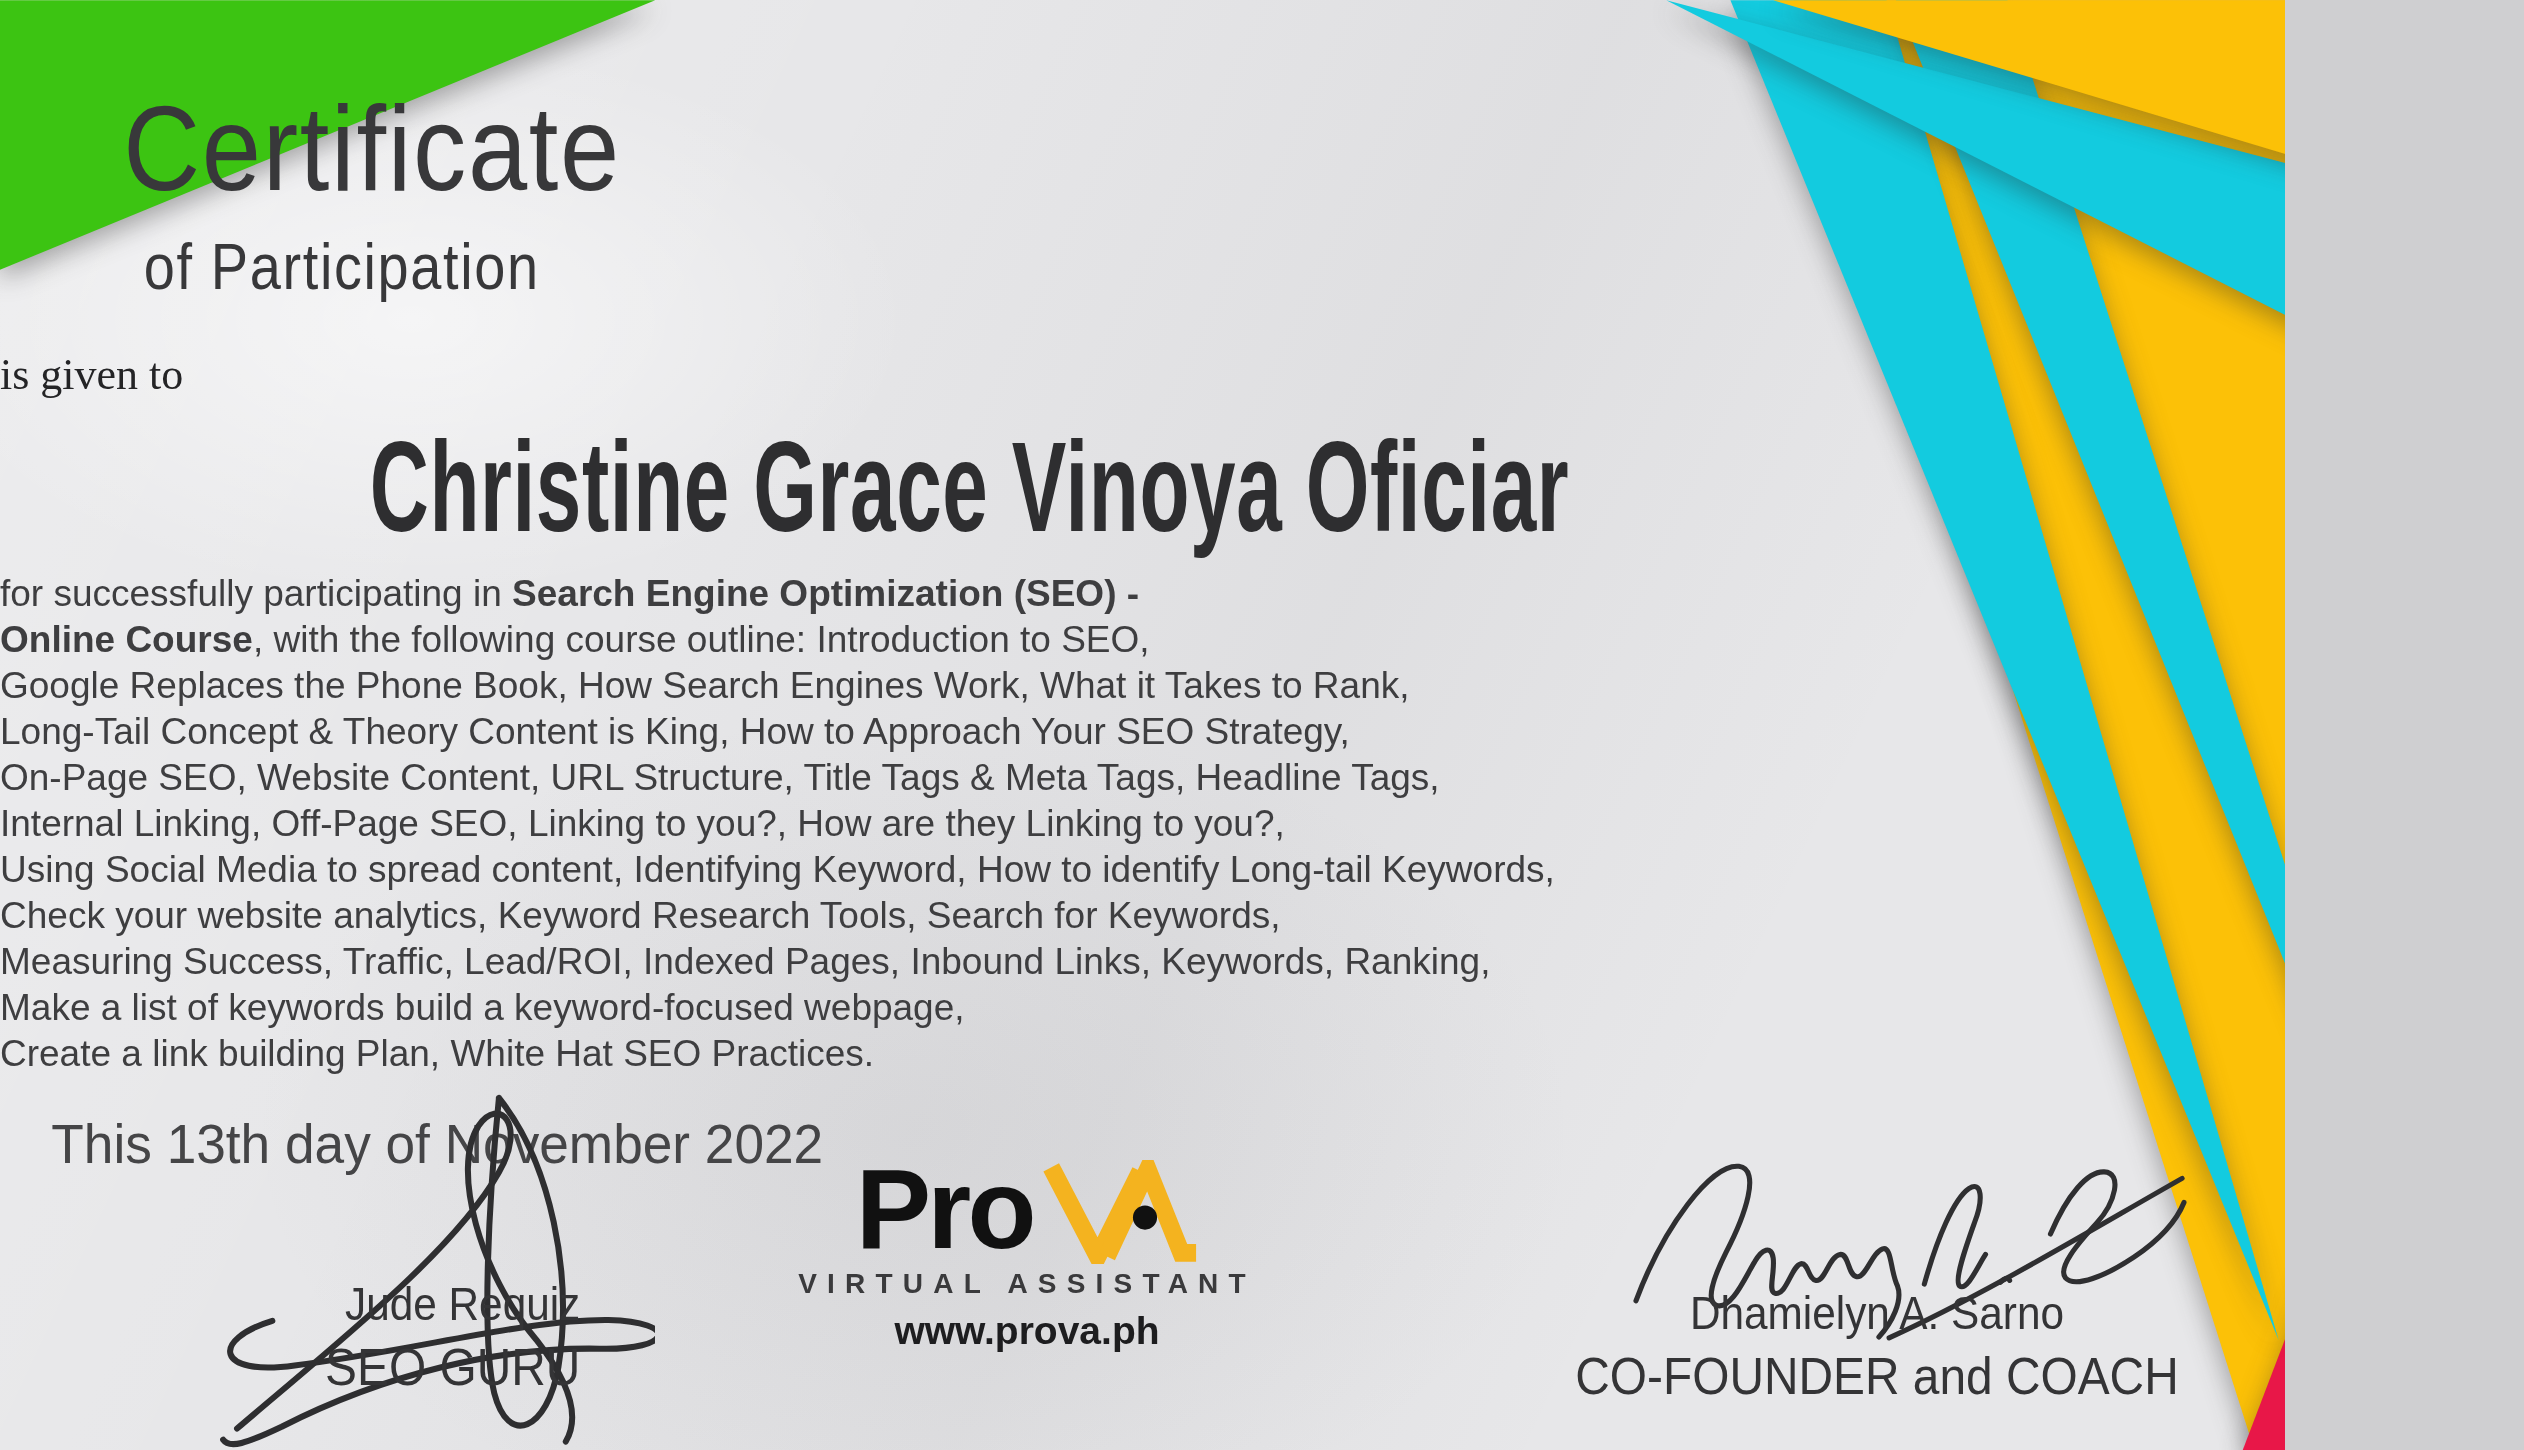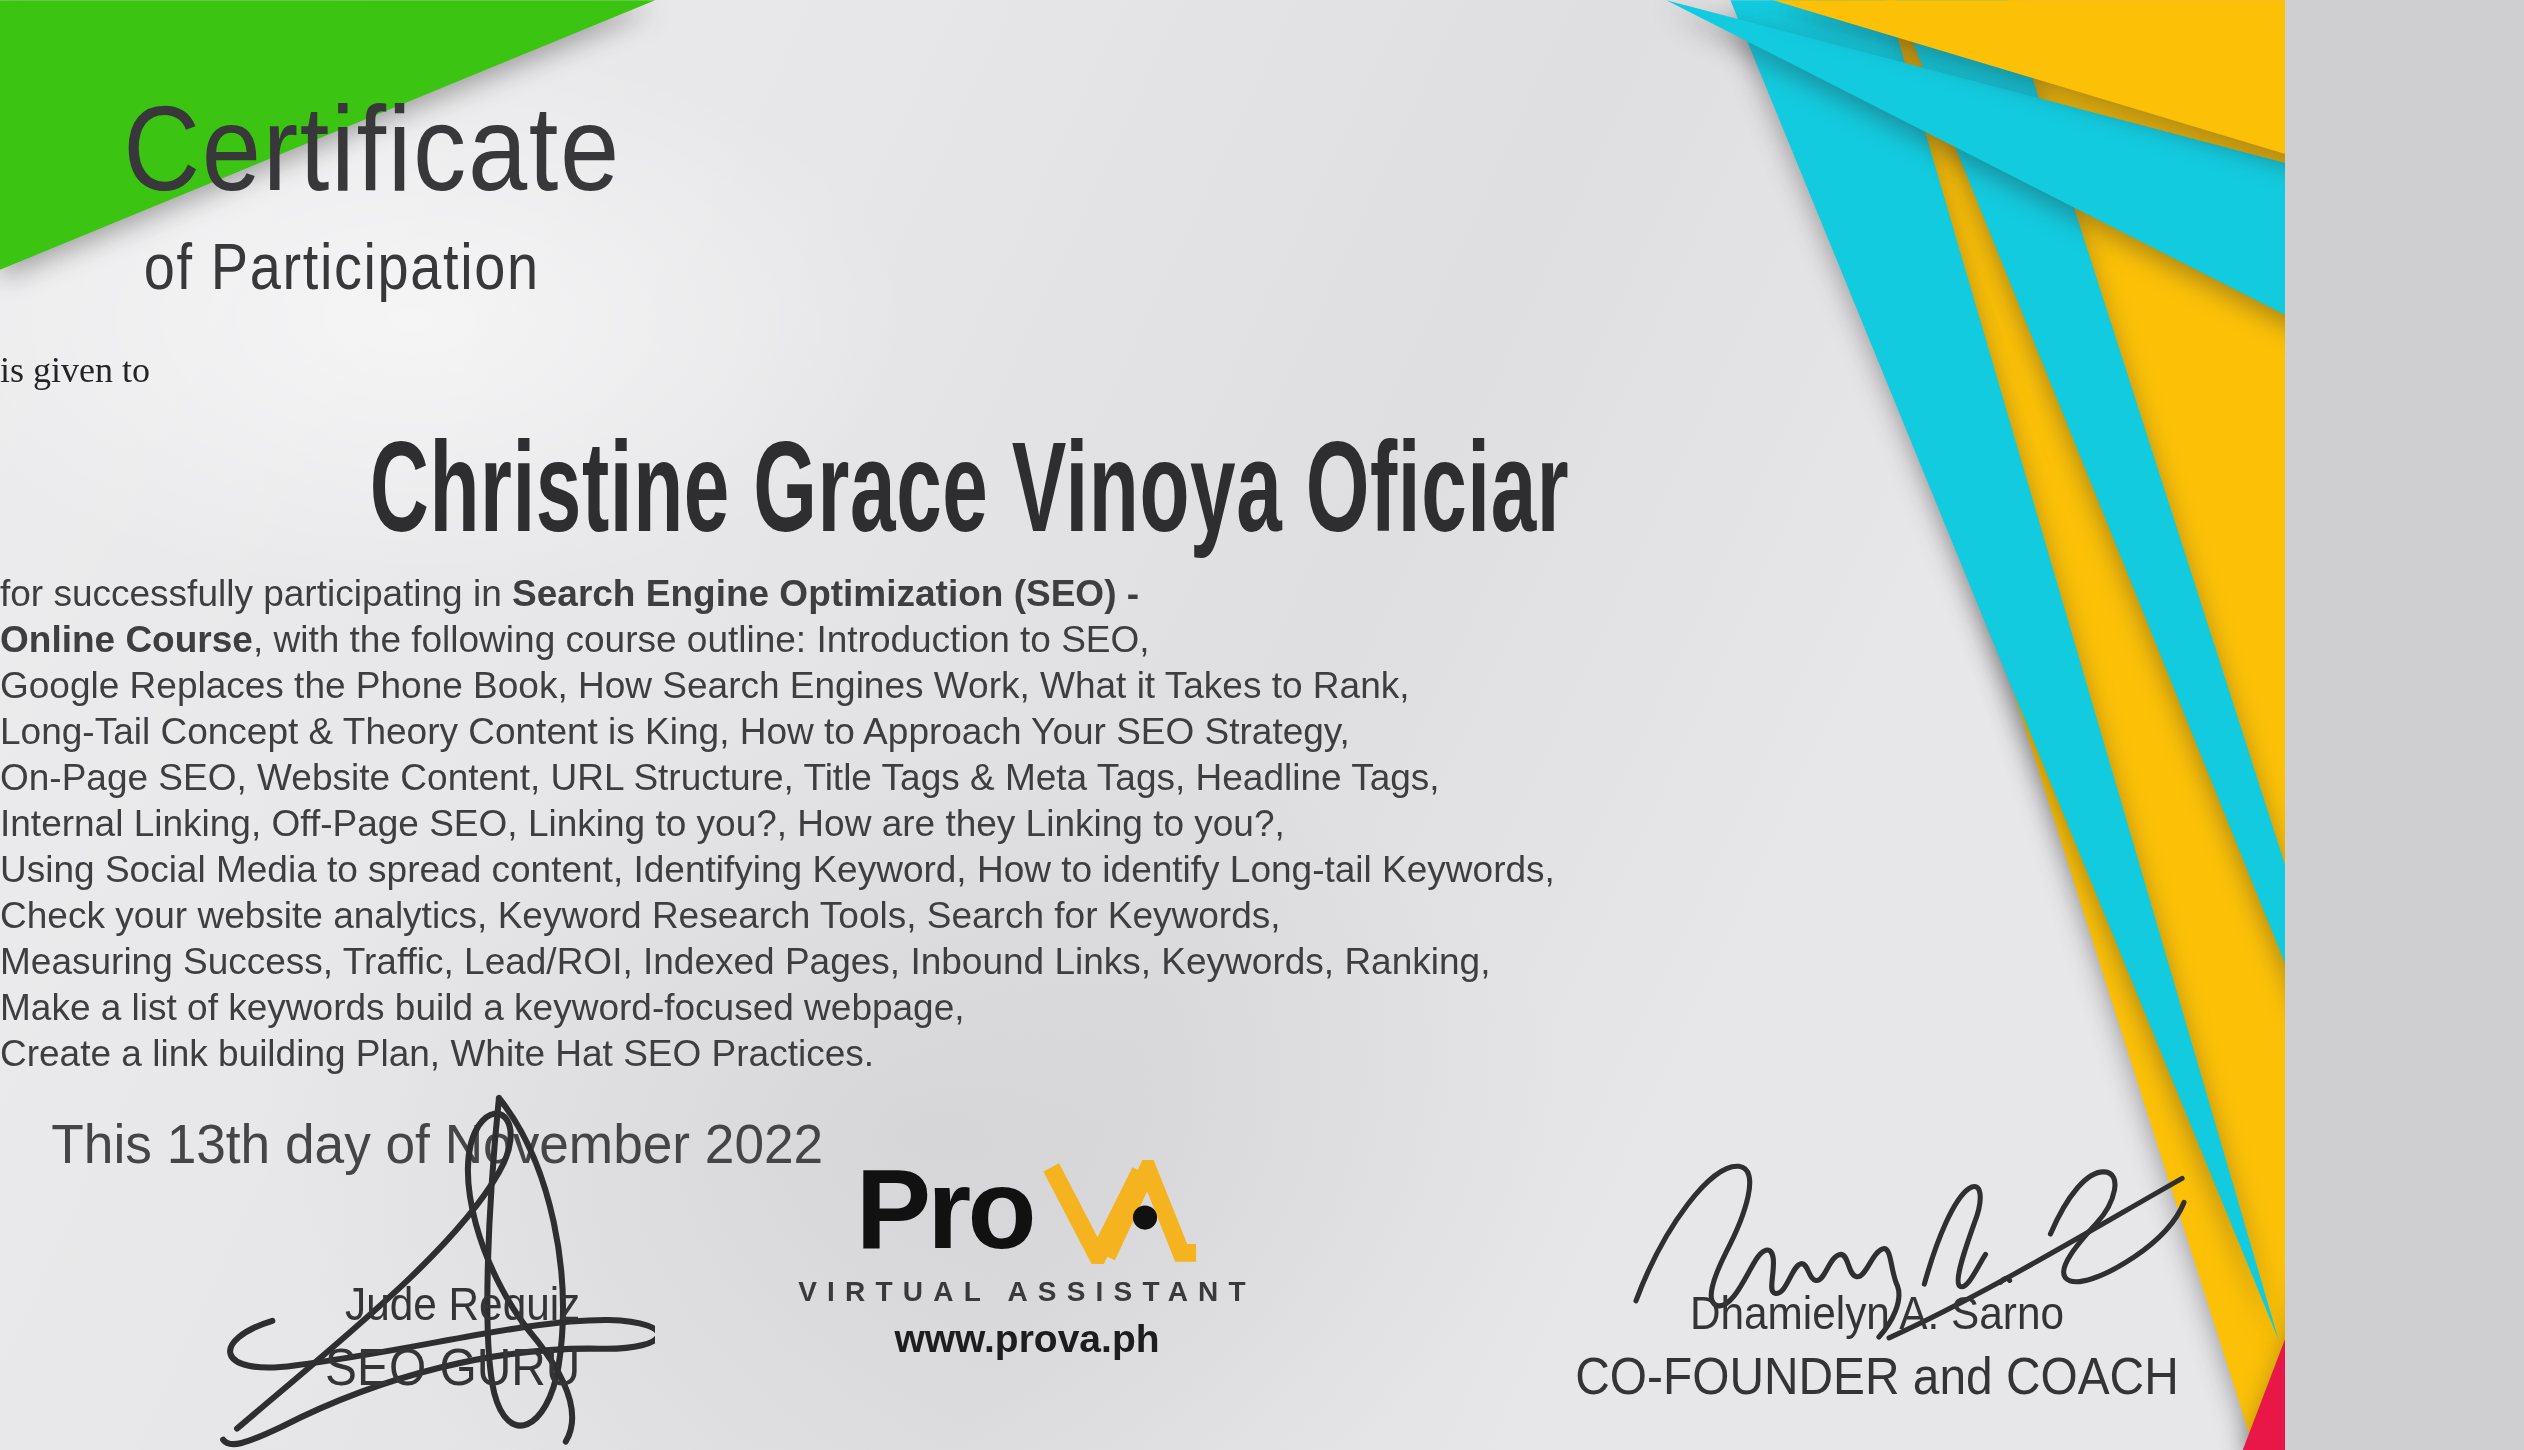--- a/index.html
+++ b/index.html
@@ -9,36 +9,36 @@
   .texture{position:absolute;inset:0;pointer-events:none;
     background:
       radial-gradient(836px 465px at 18% 22%, rgba(255,255,255,.55), rgba(255,255,255,0) 60%),
       radial-gradient(1022px 650px at 40% 78%, rgba(120,120,125,.10), rgba(120,120,125,0) 65%),
       linear-gradient(115deg, rgba(255,255,255,.25) 0%, rgba(255,255,255,0) 30%, rgba(90,90,95,.06) 55%, rgba(255,255,255,0) 75%);
   }
   svg.deco{position:absolute;inset:0;}
   .sheet{filter:drop-shadow(0 10px 14px rgba(40,40,40,.38));}
   .title{position:absolute;left:0;width:2054px;top:78px;font-size:121px;letter-spacing:1.9px;color:#38383a;transform:scaleX(.88);transform-origin:50% 50%;white-space:nowrap;}
   .subtitle{position:absolute;left:0;width:2054px;top:229px;font-size:65px;letter-spacing:1.9px;color:#38383a;transform:scaleX(.86);transform-origin:50% 50%;white-space:nowrap;}
-  .given{position:absolute;left:0;width:2054px;top:349px;font-family:"Liberation Serif",serif;font-size:36px;color:#242426;}
+  .given{position:absolute;left:0;width:2054px;top:349px;font-family:"Liberation Serif",serif;font-size:44px;color:#242426;}
   .name{position:absolute;left:0;width:2054px;top:413px;font-size:128px;font-weight:700;letter-spacing:0.9px;color:#2e2e30;white-space:nowrap;transform:scaleX(.64);transform-origin:50% 50%;}
   .bodytext{position:absolute;left:0;width:2054px;top:571px;font-size:37px;line-height:46px;color:#3e3e40;}
   .bodytext .b{font-weight:700;}
   .datetext{position:absolute;left:0;width:2054px;top:1111px;font-size:56px;color:#454547;transform:scaleX(.95);transform-origin:50% 50%;white-space:nowrap;}
   .sigblock{position:absolute;text-align:center;}
   .sig-left{left:107px;top:1277px;width:493px;text-align:right;}
   .sig-right{left:1524px;top:1286px;width:706px;}
   .sig-name{font-size:46px;color:#343436;transform:scaleX(.92);transform-origin:50% 50%;white-space:nowrap;}
   .sig-role{font-size:52px;margin-top:5.6px;color:#343436;transform:scaleX(.92);transform-origin:50% 50%;white-space:nowrap;}
   .sigink{position:absolute;pointer-events:none;}
   .logo{position:absolute;left:0;width:2054px;top:1156px;text-align:center;}
   .logorow{display:inline-flex;align-items:flex-end;height:110px;}
   .logo-pro{font-size:113px;font-weight:700;letter-spacing:-3.7px;line-height:1;color:var(--logo-black,#111);}
   .logo-va{margin-left:7.4px;margin-bottom:1.9px;}
-  .logo-tag{margin-top:10px;font-size:28px;font-weight:700;letter-spacing:10.2px;color:#3a3a3c;}
+  .logo-tag{margin-top:2px;font-size:28px;font-weight:700;letter-spacing:10.2px;color:#3a3a3c;}
   .logo-url{margin-top:9px;font-size:39px;font-weight:700;color:#1d1d1f;}
 </style>
 </head>
 <body>
 
 <div class="stage">
 
   <div class="texture"></div>
 
   <svg class="deco" width="2525" height="1451" viewBox="0 0 2717 1561" aria-hidden="true">

